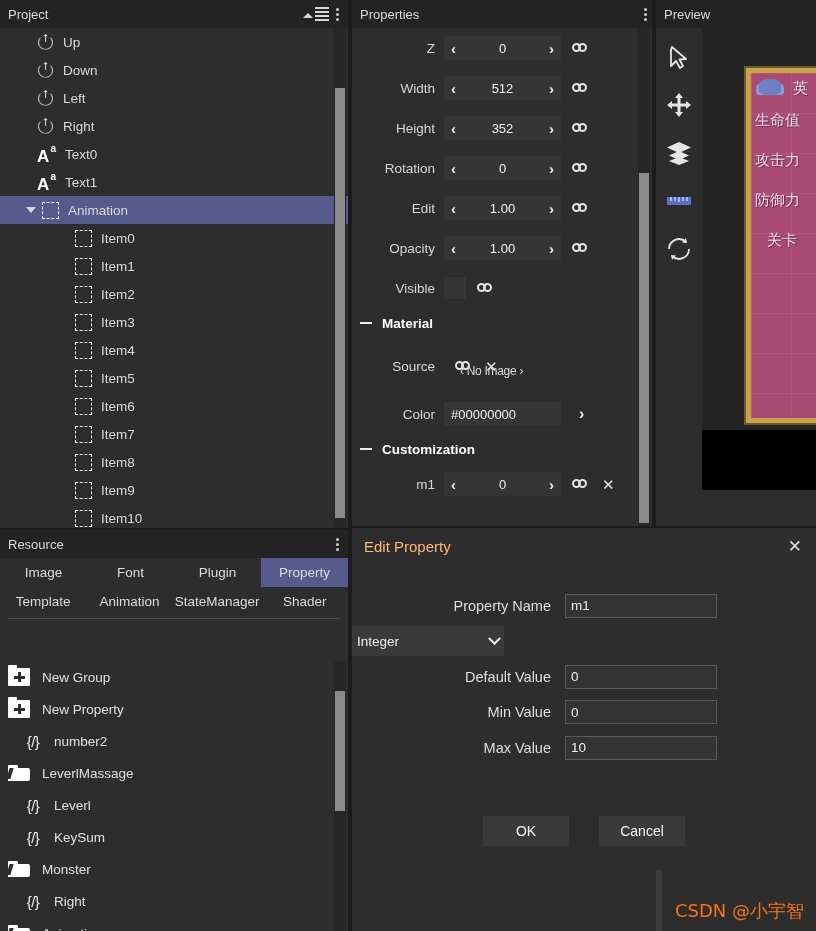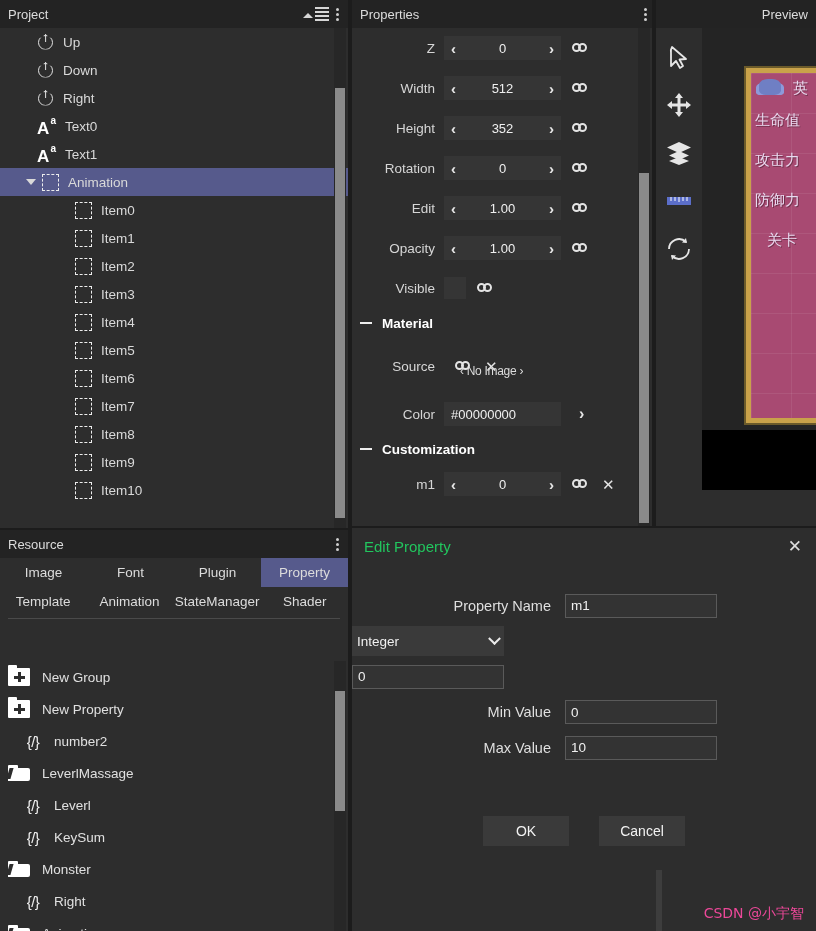--- a/index.html
+++ b/index.html
@@ -126,21 +126,21 @@
     position: absolute; left: 108px; top: 26px; font-size: 12px;
     color: #dcdcdc; letter-spacing: -0.3px;
   }
   .color-field {
     width: 117px; height: 24px; background: #353535; display: flex; align-items: center;
     padding: 0 7px; font-size: 13px; color: #f0f0f0; flex: 0 0 auto;
   }
   .gt-icon { margin-left: 18px; font-size: 16px; color: #e7e7e7; cursor: pointer; font-weight: 600; }
 
   
-  #preview { left: 656px; top: 0; width: 160px; height: 490px; background: #8b5cf6; text-align: right; }
+  #preview { left: 656px; top: 0; width: 160px; height: 490px; background: #8b5cf6; }
   .pv-toolbar {
     position: absolute; top: 28px; left: 0; width: 46px; bottom: 0;
     background: #2d2d2d; display: flex; flex-direction: column;
     align-items: center; padding-top: 14px; gap: 18px;
   }
   .pv-tool { width: 30px; height: 30px; cursor: pointer; display: flex; align-items: center; justify-content: center; }
   .pv-stage { position: absolute; left: 46px; top: 28px; right: 0; bottom: 0; background: #242424; overflow: hidden; }
   .game-card {
     position: absolute; left: 44px; top: 40px; width: 120px; height: 355px;
     background: #a84a72;
@@ -158,21 +158,21 @@
   }
   .game-card .cn {
     position: absolute; left: 6px; color: #e9d9ef; font-size: 15px;
     font-family: "DejaVu Sans", sans-serif; white-space: nowrap;
     text-shadow: 1px 1px 0 rgba(0,0,0,0.35);
   }
   .pv-black-strip { position: absolute; left: 46px; top: 430px; right: 0; height: 98px; background: #000; }
 
   
   #editdlg { left: 352px; top: 528px; width: 464px; height: 403px; background: #2d2d2d; }
-  .dlg-title { position: absolute; left: 12px; top: 10px; font-size: 15px; color: #22c55e; }
+  .dlg-title { position: absolute; left: 12px; top: 10px; font-size: 15px; color: #fdba74; }
   .dlg-close { position: absolute; right: 14px; top: 10px; font-size: 17px; color: #dcdcdc; cursor: pointer; line-height: 1; }
   .dlg-rows { position: absolute; left: 0; top: 60px; right: 0; }
   .dlg-row { display: flex; align-items: center; height: 35.5px; }
   .dlg-label { width: 213px; text-align: right; padding-right: 14px; font-size: 14.5px; color: #dfdfdf; flex: 0 0 auto; }
   .dlg-input {
     width: 152px; height: 24px; background: #333333; border: 1px solid #5a5a5a;
     color: #f0f0f0; font-size: 13.5px; padding: 0 5px;
     font-family: "Liberation Sans", sans-serif; outline: none; flex: 0 0 auto;
   }
   .dlg-select {
@@ -181,21 +181,21 @@
     position: relative; display: flex; align-items: center; justify-content: space-between;
     cursor: pointer; flex: 0 0 auto;
   }
   .chev { width: 9px; height: 9px; border-right: 2px solid #eaeaea; border-bottom: 2px solid #eaeaea; transform: rotate(45deg) translate(-2px,-2px); }
   .dlg-buttons { position: absolute; left: 0; right: 0; top: 288px; display: flex; justify-content: center; gap: 30px; }
   .dlg-btn {
     width: 86px; height: 30px; background: #3a3a3a; border: none; color: #f2f2f2;
     font-size: 14px; font-family: "Liberation Sans", sans-serif; cursor: pointer;
   }
   .watermark {
-    position: absolute; right: 12px; bottom: 8px; font-size: 14px; color: #ec4899;
+    position: absolute; right: 12px; bottom: 8px; font-size: 18px; color: #f97316;
     font-family: "DejaVu Sans", sans-serif;
   }
 
   
   .sbar { position: absolute; background: #272727; }
   .sthumb { position: absolute; background: #8a8a8a; border-radius: 0; }
   .vdiv { position: absolute; background: #1c1c1c; }
 </style>
 </head>
 <body>
@@ -235,20 +235,30 @@
         </div>
         <div class="tree-row" style="padding-left: 26px;">
           <span class="tw-spacer"></span>
           <span class="ic">
             <span class="ic-power">
               <span class="ring"></span>
               <span class="stem"></span>
             </span>
           </span>
           <span class="tree-label">Down</span>
+        </div>
+        <div class="tree-row" style="padding-left: 26px;">
+          <span class="tw-spacer"></span>
+          <span class="ic">
+            <span class="ic-power">
+              <span class="ring"></span>
+              <span class="stem"></span>
+            </span>
+          </span>
+          <span class="tree-label">Left</span>
         </div>
         <div class="tree-row" style="padding-left: 26px;">
           <span class="tw-spacer"></span>
           <span class="ic">
             <span class="ic-power">
               <span class="ring"></span>
               <span class="stem"></span>
             </span>
           </span>
           <span class="tree-label">Right</span>
@@ -653,20 +663,21 @@
           <span class="dlg-label">Property Name</span>
           <input class="dlg-input" type="text" value="m1" style="">
         </div>
         <div class="dlg-row">
           <div class="dlg-select">
             <span>Integer</span>
             <span class="chev"></span>
           </div>
         </div>
         <div class="dlg-row">
+          <span class="dlg-label">Default Value</span>
           <input class="dlg-input" type="text" value="0" style="">
         </div>
         <div class="dlg-row">
           <span class="dlg-label">Min Value</span>
           <input class="dlg-input" type="text" value="0" style="">
         </div>
         <div class="dlg-row">
           <span class="dlg-label">Max Value</span>
           <input class="dlg-input" type="text" value="10" style="">
         </div>

